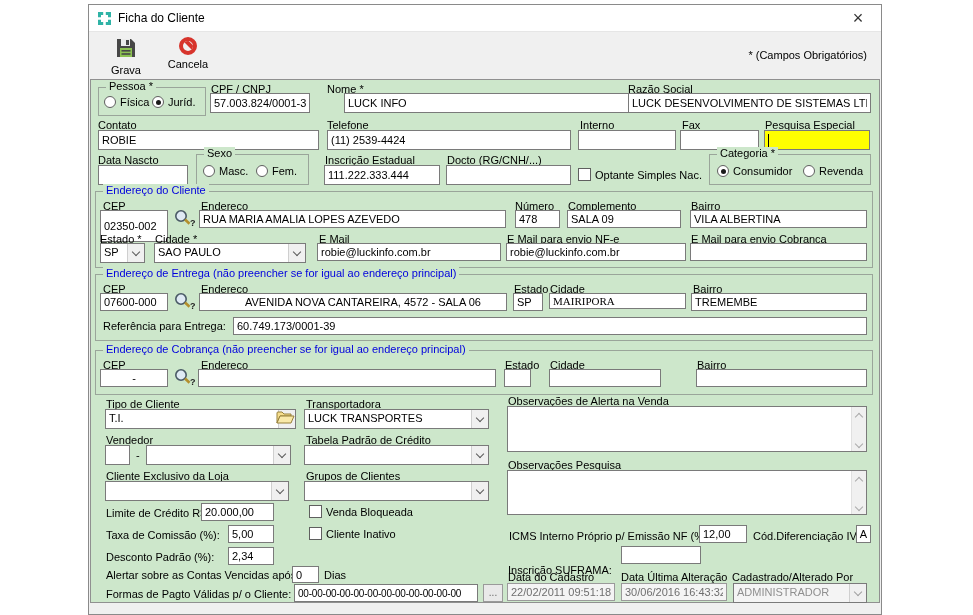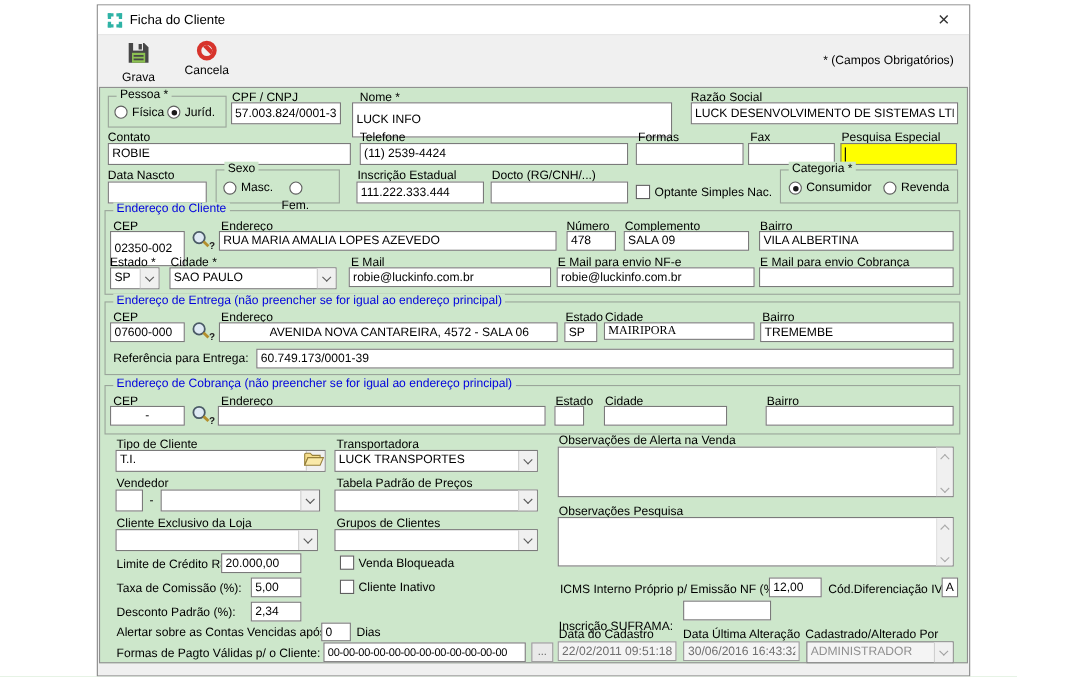--- a/index.html
+++ b/index.html
@@ -108,48 +108,48 @@
       <span>Física</span>
     </div>
     <div class="radio-item" style="left:61px;top:16px;">
       <span class="radio sel"></span>
       <span>Juríd.</span>
     </div>
 
     <span class="lbl" style="left:120px;top:3px;">CPF / CNPJ</span>
     <input class="inp" style="left: 119px; top: 13px; width: 100px; height: 20px;" value="57.003.824/0001-32">
     <span class="lbl" style="left:236px;top:3px;">Nome *</span>
-    <input class="inp" style="left: 229px; top: 13px; width: 291px; height: 32px;" value="LUCK INFO">
+    <input class="inp" style="left: 253px; top: 13px; width: 291px; height: 20px;" value="LUCK INFO">
     <span class="lbl" style="left:537px;top:3px;">Razão Social</span>
     <input class="inp" style="left: 537px; top: 13px; width: 243px; height: 20px;" value="LUCK DESENVOLVIMENTO DE SISTEMAS LTDA">
 
     <span class="lbl" style="left:7px;top:39px;">Contato</span>
     <input class="inp" style="left: 7px; top: 50px; width: 221px; height: 20px;" value="ROBIE">
     <span class="lbl" style="left:236px;top:39px;">Telefone</span>
     <input class="inp" style="left: 236px; top: 50px; width: 244px; height: 20px;" value="(11) 2539-4424">
-    <span class="lbl" style="left:489px;top:39px;">Formas</span>
+    <span class="lbl" style="left:489px;top:39px;">Interno</span>
     <input class="inp" style="left: 487px; top: 50px; width: 98px; height: 20px;" value="">
     <span class="lbl" style="left:591px;top:39px;">Fax</span>
     <input class="inp" style="left: 589px; top: 50px; width: 79px; height: 20px;" value="">
     <span class="lbl" style="left:674px;top:39px;">Pesquisa Especial</span>
     <div class="inp yellow" style="left:673px;top:50px;width:106px;height:20px;">
       <span class="caret"></span>
     </div>
 
     <span class="lbl" style="left:7px;top:74px;">Data Nascto</span>
     <input class="inp" style="left: 7px; top: 85px; width: 90px; height: 20px;" value="">
 
     <div class="grp" style="left:105px;top:74px;width:113px;height:31px;">
       <span class="grp-title">Sexo</span>
     </div>
     <div class="radio-item" style="left:112px;top:85px;">
       <span class="radio"></span>
       <span>Masc.</span>
     </div>
-    <div class="radio-item" style="left:165px;top:85px;flex-direction:column;">
+    <div class="radio-item" style="left:165px;top:85px;">
       <span class="radio"></span>
       <span>Fem.</span>
     </div>
 
     <span class="lbl" style="left:234px;top:74px;">Inscrição Estadual</span>
     <input class="inp" style="left: 233px; top: 85px; width: 116px; height: 20px;" value="111.222.333.444">
     <span class="lbl" style="left:356px;top:74px;">Docto (RG/CNH/...)</span>
     <input class="inp" style="left: 355px; top: 85px; width: 125px; height: 20px;" value="">
 
     <div class="check-item" style="left:487px;top:88px;">
@@ -278,21 +278,21 @@
 
     <span class="lbl" style="left:15px;top:354px;">Vendedor</span>
     <input class="inp" style="left: 14px; top: 365px; width: 25px; height: 20px;" value="">
     <span class="dash" style="left:45px;top:369px;">-</span>
     <div class="combo" style="left:55px;top:365px;width:145px;height:20px;">
       <span class="combo-val"></span>
       <span class="combo-btn">
           <i class="chev"></i>
         </span>
     </div>
-    <span class="lbl" style="left:215px;top:354px;">Tabela Padrão de Preços</span>
+    <span class="lbl" style="left:215px;top:354px;">Tabela Padrão de Crédito</span>
     <div class="combo" style="left:213px;top:365px;width:185px;height:20px;">
       <span class="combo-val"></span>
       <span class="combo-btn">
           <i class="chev"></i>
         </span>
     </div>
 
     <span class="lbl" style="left:15px;top:390px;">Cliente Exclusivo da Loja</span>
     <div class="combo" style="left:14px;top:401px;width:184px;height:20px;">
       <span class="combo-val"></span>

